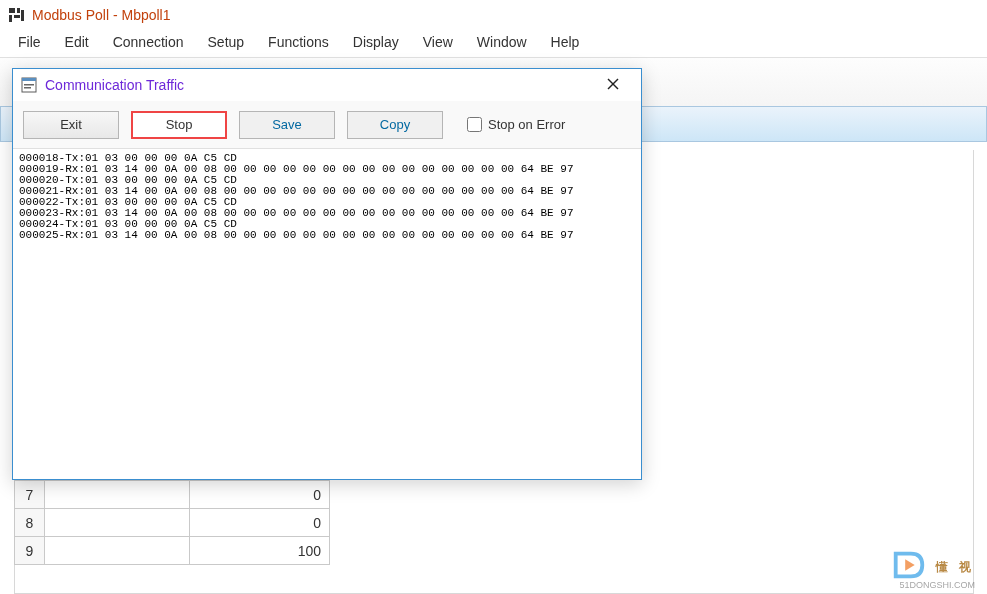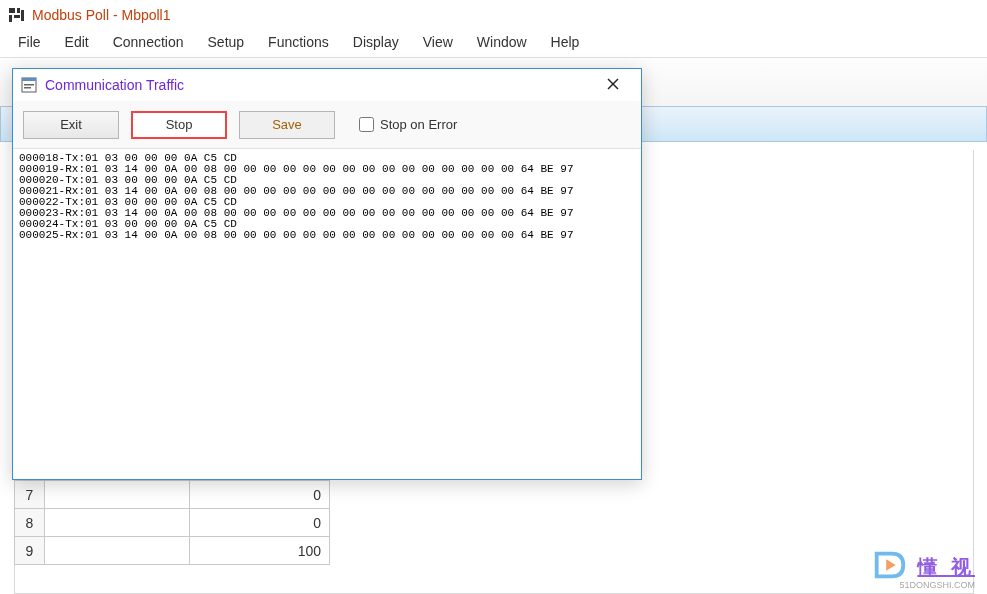--- a/index.html
+++ b/index.html
@@ -150,21 +150,21 @@
     .dialog-toolbar button {
       width: 96px;
       height: 28px;
       font-size: 13px;
       border: 1px solid #b5b5b5;
       background: linear-gradient(#f7f7f7, #e8e8e8);
       color: #333;
       cursor: pointer;
     }
     .dialog-toolbar button:disabled {
-      color: #a16207;
+      color: #0369a1;
       background: #f0f0f0;
       cursor: default;
     }
     .dialog-toolbar button.primary {
       border: 2px solid #ef4444;
       background: #fff;
     }
     .stop-on-error {
       margin-left: 12px;
       display: flex;
@@ -196,25 +196,24 @@
       display: flex;
       align-items: center;
       gap: 8px;
       opacity: 0.75;
     }
     .watermark .wm-icon svg {
       width: 38px;
       height: 38px;
     }
     .watermark .wm-text {
-      font-size: 20px;
-      color: #6d28d9;
+      font-size: 12px;
+      color: #a16207;
       letter-spacing: 4px;
       font-weight: 600;
-      text-decoration: underline;
     }
     .watermark .wm-sub {
       position: absolute;
       right: 0;
       bottom: -2px;
       font-size: 9px;
       color: #888;
       letter-spacing: 0;
     }
   </style>
@@ -292,20 +291,21 @@
             <line x1="11" y1="1" x2="1" y2="11" stroke="#222" stroke-width="1.4"></line>
           </svg>
       </span>
     </div>
   </div>
 
   <div class="dialog-toolbar">
     <button>Exit</button>
     <button class="primary">Stop</button>
     <button disabled="">Save</button>
+    <button disabled="">Copy</button>
     <label class="stop-on-error">
       <input type="checkbox" style="">
       <span>Stop on Error</span>
     </label>
   </div>
 
   <div class="traffic-log">000018-Tx:01 03 00 00 00 0A C5 CD
 000019-Rx:01 03 14 00 0A 00 08 00 00 00 00 00 00 00 00 00 00 00 00 00 00 00 64 BE 97
 000020-Tx:01 03 00 00 00 0A C5 CD
 000021-Rx:01 03 14 00 0A 00 08 00 00 00 00 00 00 00 00 00 00 00 00 00 00 00 64 BE 97

